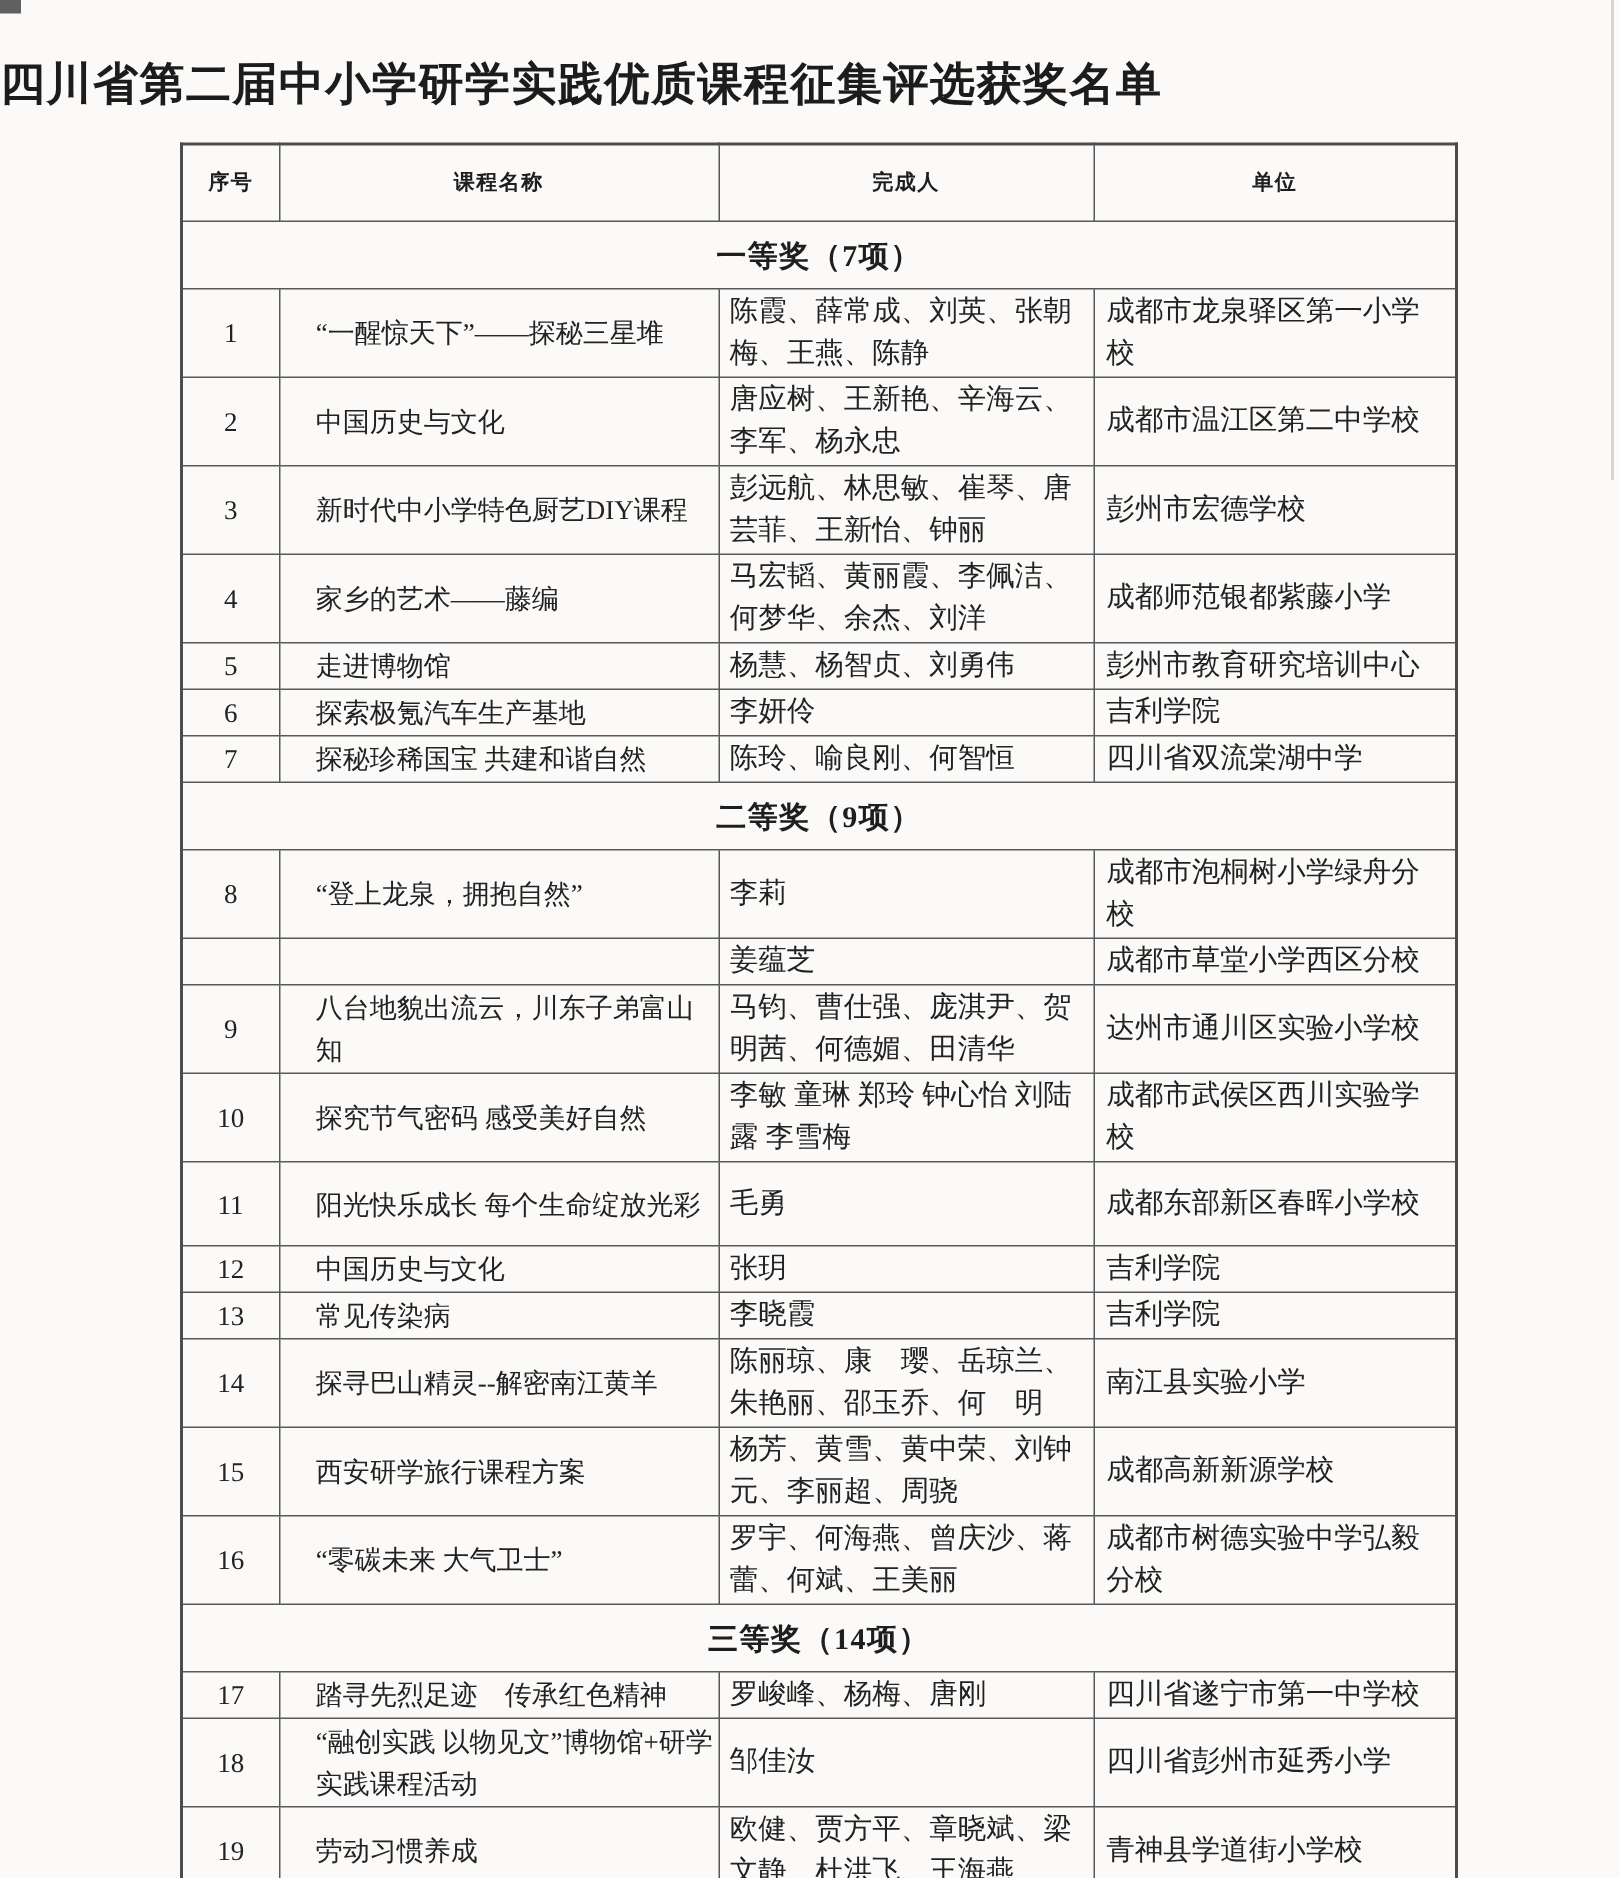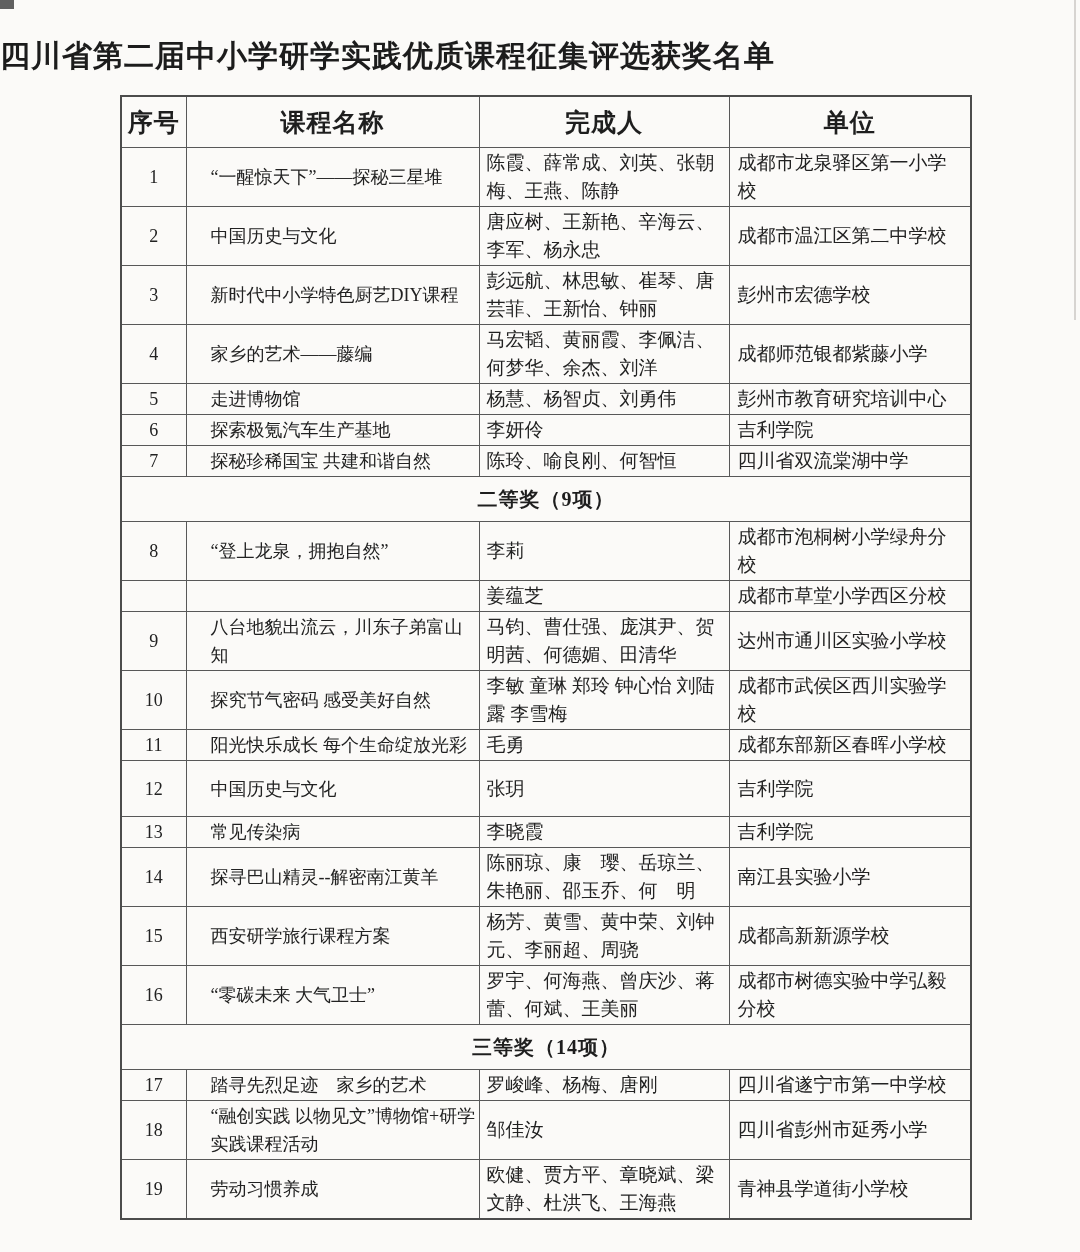--- a/index.html
+++ b/index.html
@@ -25,21 +25,21 @@
     position:absolute; left:120px; top:95px; width:850px;
     border-collapse:collapse; table-layout:fixed;
     border:2px solid #4c4c4c;
   }
   .award-table th, .award-table td {
     border:1px solid #585858;
     vertical-align:middle;
     word-break:break-all;
   }
   .award-table th {
-    height:48px; font-size:25px; font-weight:bold; text-align:center;
+    height:48px; font-size:14px; font-weight:bold; text-align:center;
     color:#1e1e1e; letter-spacing:1px;
   }
   tr.section td {
     height:42px; text-align:center; font-weight:bold;
     font-size:20px; letter-spacing:1px; color:#1e1e1e;
   }
   tr.entry { height:28px; }
   td.num    { text-align:center; font-size:18px; line-height:28px; padding:1px 2px; }
   td.course { font-size:18px; line-height:28px; padding:1px 0 1px 24px; }
   td.people { font-size:19px; line-height:28px; padding:1px 7px; }
@@ -71,20 +71,23 @@
     </colgroup>
     <thead>
       <tr>
         <th>序号</th>
         <th>课程名称</th>
         <th>完成人</th>
         <th>单位</th>
       </tr>
     </thead>
     <tbody>
+        <tr class="section">
+          <td colspan="4">一等奖（7项）</td>
+        </tr>
         <tr class="entry">
           <td class="num">1</td>
           <td class="course">“一醒惊天下”——探秘三星堆</td>
           <td class="people">陈霞、薛常成、刘英、张朝梅、王燕、陈静</td>
           <td class="unit">成都市龙泉驿区第一小学校</td>
         </tr>
         <tr class="entry">
           <td class="num">2</td>
           <td class="course">中国历史与文化</td>
           <td class="people">唐应树、王新艳、辛海云、李军、杨永忠</td>
@@ -181,21 +184,21 @@
           <td class="num">16</td>
           <td class="course">“零碳未来 大气卫士”</td>
           <td class="people">罗宇、何海燕、曾庆沙、蒋蕾、何斌、王美丽</td>
           <td class="unit">成都市树德实验中学弘毅分校</td>
         </tr>
         <tr class="section">
           <td colspan="4">三等奖（14项）</td>
         </tr>
         <tr class="entry">
           <td class="num">17</td>
-          <td class="course">踏寻先烈足迹　家乡的艺术</td>
+          <td class="course">踏寻先烈足迹　传承红色精神</td>
           <td class="people">罗峻峰、杨梅、唐刚</td>
           <td class="unit">四川省遂宁市第一中学校</td>
         </tr>
         <tr class="entry">
           <td class="num">18</td>
           <td class="course hl-c hl-l">“融创实践 以物见文”博物馆+研学实践课程活动</td>
           <td class="people hl-c">邹佳汝</td>
           <td class="unit hl-c hl-r">四川省彭州市延秀小学</td>
         </tr>
         <tr class="entry">

